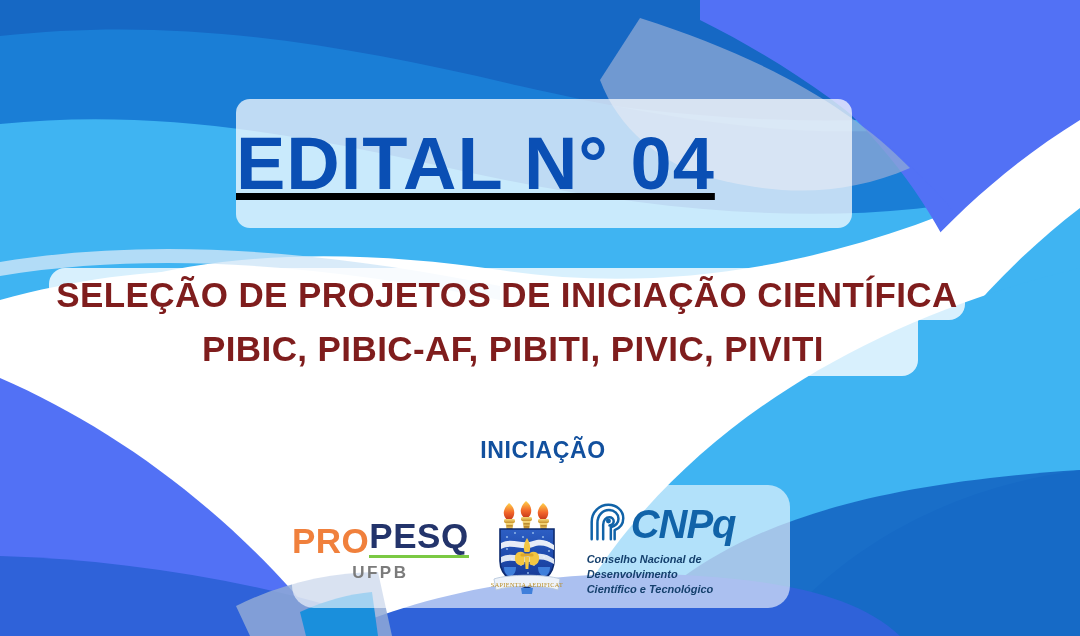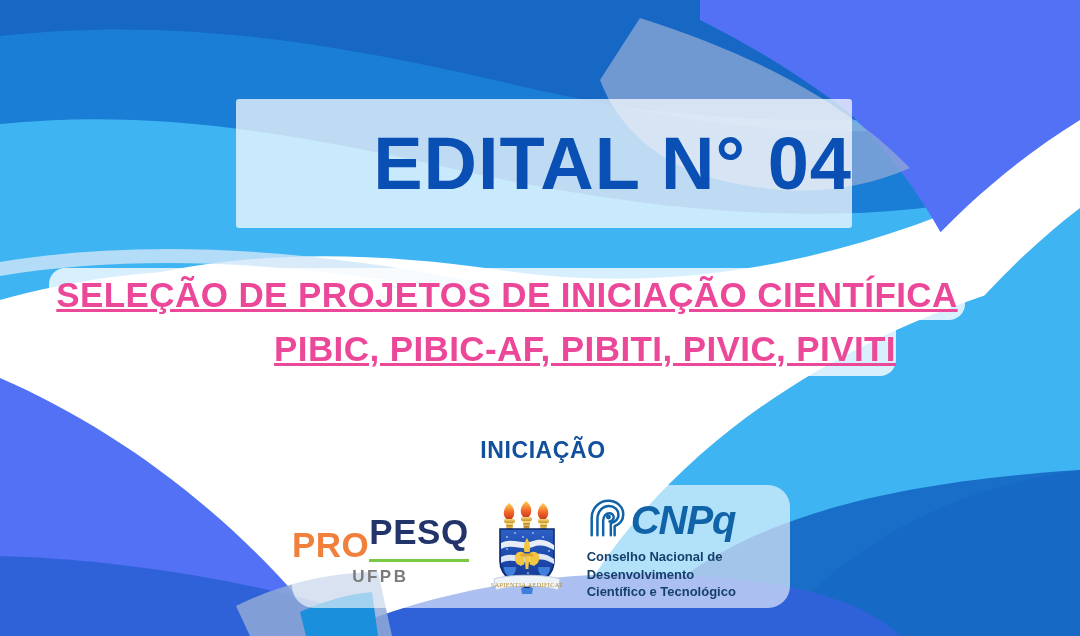--- a/index.html
+++ b/index.html
@@ -25,24 +25,25 @@
   }
 
   
   .title-badge {
     position: absolute;
     left: 236px;
     top: 99px;
     width: 616px;
     height: 129px;
     background: rgba(255,255,255,0.72);
-    border-radius: 3px;
-    display: flex;
-    align-items: center;
-    justify-content: flex-end;
+    border-radius: 14px;
+    display: flex;
+    align-items: center;
+    justify-content: flex-start;
+    text-decoration: underline;
   }
   .title-text {
     font-size: 74px;
     font-weight: 700;
     letter-spacing: 1px;
     color: #0a4fb4;
     line-height: 1;
     white-space: nowrap;
   }
 
@@ -54,38 +55,37 @@
     width: 916px;
     height: 52px;
     background: rgba(255,255,255,0.80);
     border-radius: 16px;
     display: flex;
     align-items: center;
     justify-content: center;
   }
   .subtitle-line2 {
     position: absolute;
-    left: 180px;
+    left: 202px;
     top: 320px;
     width: 716px;
     height: 56px;
     background: rgba(255,255,255,0.80);
     border-radius: 0 0 16px 16px;
     display: flex;
     align-items: center;
-    justify-content: flex-end;
+    justify-content: flex-start;
   }
   .subtitle-text {
     font-size: 35px;
     font-weight: 700;
-    color: #ec4899;
+    color: #7f1d1d;
     letter-spacing: 0.4px;
     line-height: 1;
     white-space: nowrap;
-    text-decoration: underline;
   }
 
   
   .realizacao-badge {
     position: absolute;
     left: 443px;
     top: 431px;
     width: 200px;
     height: 38px;
     background: rgba(255,255,255,0.62);
@@ -129,21 +129,21 @@
     font-size: 35px;
     font-weight: 700;
     letter-spacing: 0.5px;
     display: flex;
     align-items: flex-end;
   }
   .propesq-pro { color: #f0803c; }
   .propesq-pesq {
     color: #23346b;
     border-bottom: 3px solid #7ac943;
-    padding-bottom: 10px;
+    padding-bottom: 2px;
   }
   .propesq-ufpb {
     font-size: 17px;
     font-weight: 700;
     color: #7b7b7b;
     letter-spacing: 2.5px;
     margin-top: 6px;
   }
 
   
@@ -160,22 +160,23 @@
   }
   .cnpq-word {
     font-size: 40px;
     font-weight: 700;
     font-style: italic;
     color: #1163a8;
     letter-spacing: -1px;
     line-height: 0.95;
   }
   .cnpq-sub {
-    font-size: 13px;
-    font-weight: 700;
+    font-size: 11px;
+    font-weight: 700;
+    font-style: italic;
     color: #15406d;
     line-height: 1.35;
     margin-top: 5px;
     margin-left: 2px;
     white-space: pre-line;
   }
 </style>
 </head>
 <body>
 

